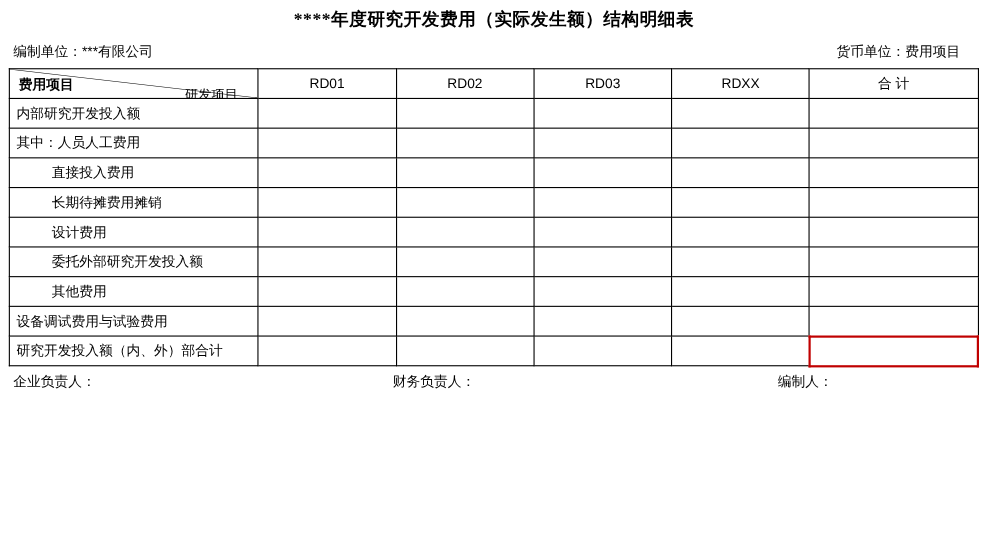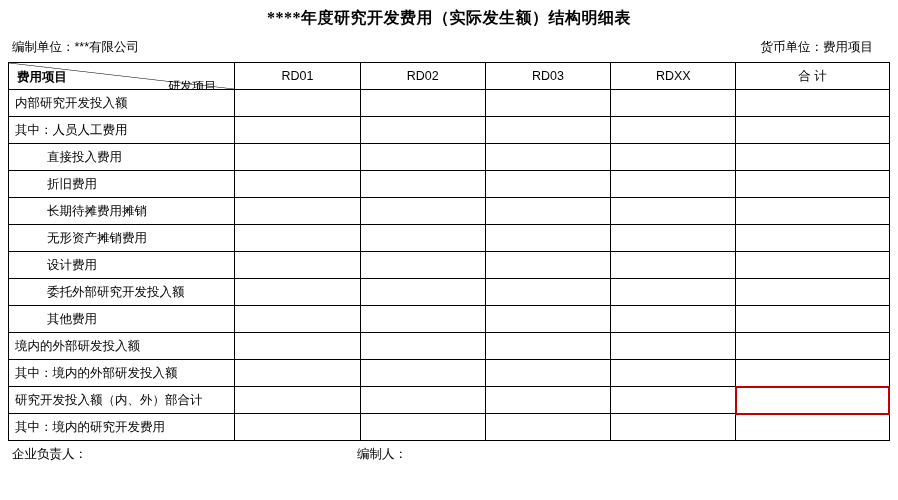--- a/index.html
+++ b/index.html
@@ -165,46 +165,30 @@
 
       <tr>
         <td class="col-item indent-2">直接投入费用</td>
         <td class="col-data"></td>
         <td class="col-data"></td>
         <td class="col-data"></td>
         <td class="col-data"></td>
         <td class="col-total"></td>
       </tr>
 
-      <tr>
-        <td class="col-item indent-2">折旧费用</td>
-        <td class="col-data"></td>
-        <td class="col-data"></td>
-        <td class="col-data"></td>
-        <td class="col-data"></td>
-        <td class="col-total"></td>
-      </tr>
 
       <tr>
         <td class="col-item indent-2">长期待摊费用摊销</td>
         <td class="col-data"></td>
         <td class="col-data"></td>
         <td class="col-data"></td>
         <td class="col-data"></td>
         <td class="col-total"></td>
       </tr>
 
-      <tr>
-        <td class="col-item indent-2">无形资产摊销费用</td>
-        <td class="col-data"></td>
-        <td class="col-data"></td>
-        <td class="col-data"></td>
-        <td class="col-data"></td>
-        <td class="col-total"></td>
-      </tr>
 
       <tr>
         <td class="col-item indent-2">设计费用</td>
         <td class="col-data"></td>
         <td class="col-data"></td>
         <td class="col-data"></td>
         <td class="col-data"></td>
         <td class="col-total"></td>
       </tr>
 
@@ -220,56 +204,41 @@
       <tr>
         <td class="col-item indent-2">其他费用</td>
         <td class="col-data"></td>
         <td class="col-data"></td>
         <td class="col-data"></td>
         <td class="col-data"></td>
         <td class="col-total"></td>
       </tr>
 
       <tr>
-        <td class="col-item">境内的外部研发投入额</td>
-        <td class="col-data"></td>
-        <td class="col-data"></td>
-        <td class="col-data"></td>
-        <td class="col-data"></td>
-        <td class="col-total"></td>
-      </tr>
-
-      <tr>
-        <td class="col-item">其中：境内的外部研发投入额</td>
-        <td class="col-data"></td>
-        <td class="col-data"></td>
-        <td class="col-data"></td>
-        <td class="col-data"></td>
-        <td class="col-total"></td>
-      </tr>
+        <td class="col-item">设备调试费用与试验费用</td>
+        <td class="col-data"></td>
+        <td class="col-data"></td>
+        <td class="col-data"></td>
+        <td class="col-data"></td>
+        <td class="col-total"></td>
+      </tr>
+
 
       <tr>
         <td class="col-item">研究开发投入额（内、外）部合计</td>
         <td class="col-data"></td>
         <td class="col-data"></td>
         <td class="col-data"></td>
         <td class="col-data"></td>
         <td class="col-total highlight"></td>
       </tr>
 
-      <tr>
-        <td class="col-item">其中：境内的研究开发费用</td>
-        <td class="col-data"></td>
-        <td class="col-data"></td>
-        <td class="col-data"></td>
-        <td class="col-data"></td>
-        <td class="col-total"></td>
-      </tr>
 
     </tbody>
   </table>
 
   <div class="footer-row">
     <div class="footer-cell-1">企业负责人：</div>
+    <div class="footer-cell-2">财务负责人：</div>
     <div class="footer-cell-3">编制人：</div>
   </div>
 
 </div>
 
 </body></html>

